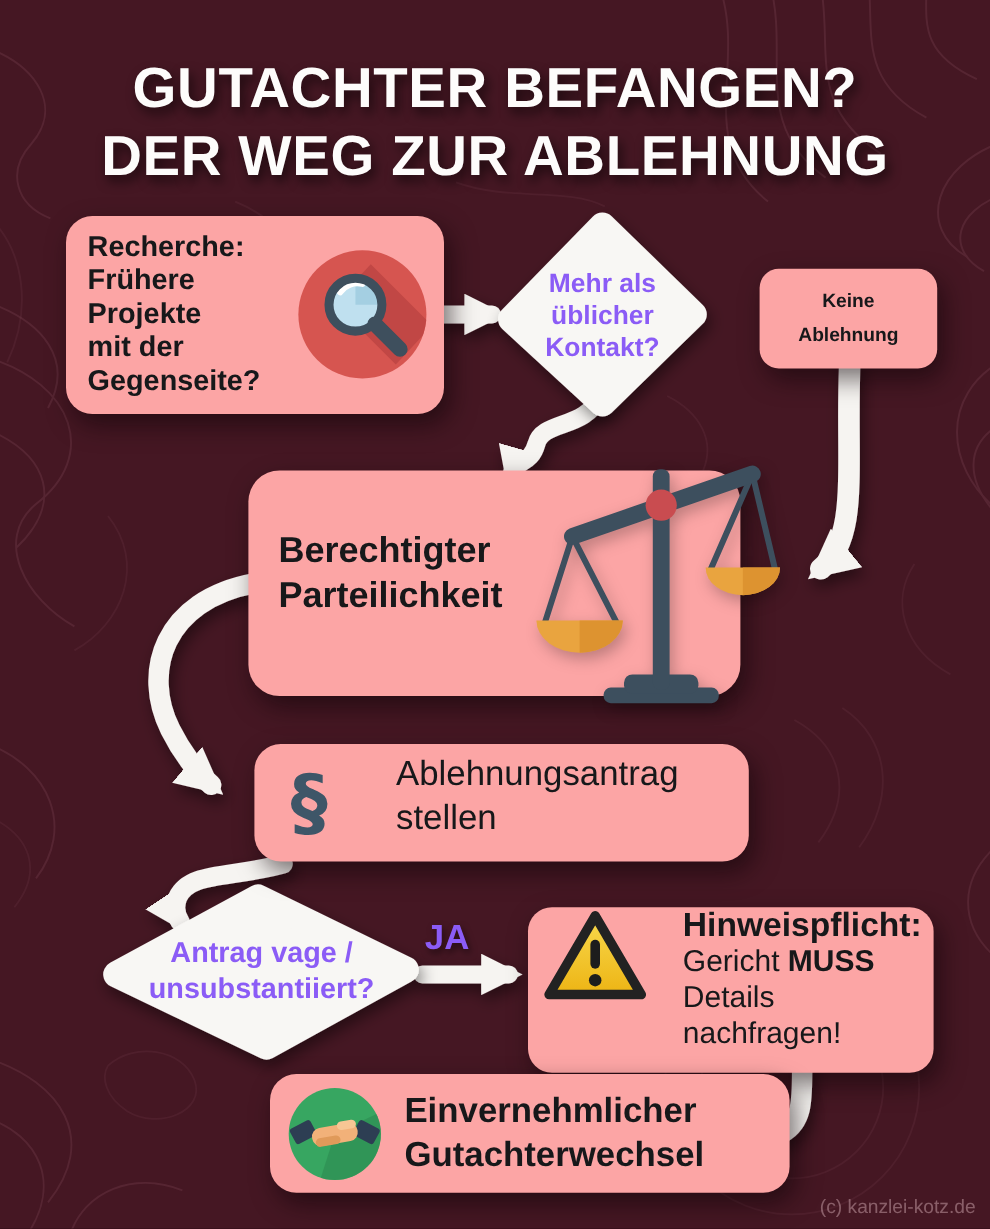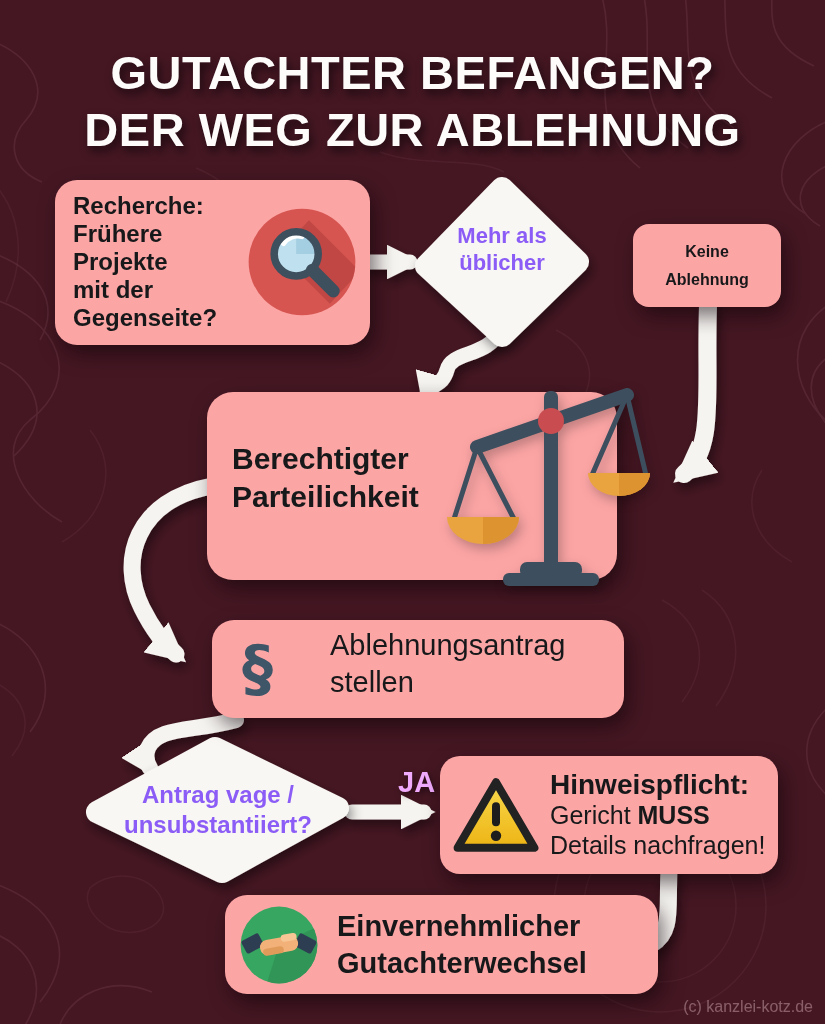--- a/index.html
+++ b/index.html
@@ -31,23 +31,23 @@
          font-size:16px;font-weight:700;line-height:28px;}
   .anschein{left:207px;top:392px;width:410px;height:188px;border-radius:26px;}
   .anschein .txt{position:absolute;left:25px;top:48px;font-size:30px;font-weight:800;line-height:38px;}
   .scales{position:absolute;left:425px;top:383px;width:230px;height:205px;z-index:3;
           filter:drop-shadow(3px 5px 6px rgba(0,0,0,.25));}
   .antrag{left:212px;top:620px;width:412px;height:98px;}
   .antrag .para{position:absolute;left:30px;top:8px;font-size:62px;line-height:82px;font-weight:700;
                 color:#3e5668;font-family:"DejaVu Sans",sans-serif;}
   .antrag .txt{position:absolute;left:118px;top:7px;font-size:29px;font-weight:400;line-height:37px;}
   .d2{left:98px;top:780px;width:240px;font-size:24px;line-height:30px;}
-  .ja{position:absolute;left:354px;top:766px;z-index:2;color:#f0abfc;font-size:29px;font-weight:800;
-      text-shadow:2px 3px 6px rgba(0,0,0,.5);margin-left:44px;}
-  .hinweis{left:440px;top:756px;width:338px;height:118px;border-radius:20px;display:flex;align-items:center;}
+  .ja{position:absolute;left:354px;top:766px;z-index:2;color:#8b5cf6;font-size:29px;font-weight:800;
+      text-shadow:2px 3px 6px rgba(0,0,0,.5);}
+  .hinweis{left:440px;top:756px;width:338px;height:138px;border-radius:20px;display:flex;gap:19px;}
   .hinweis .icon{width:88px;height:80px;margin-left:12px;flex:none;}
   .hinweis .txt{margin-left:10px;font-size:25px;line-height:30px;}
   .hinweis .txt .l1{font-size:28px;font-weight:800;}
   .hinweis b{font-weight:800;}
   .wechsel{left:225px;top:895px;width:433px;height:99px;display:flex;align-items:center;}
   .wechsel .icon{width:80px;height:80px;margin-left:14px;flex:none;}
   .wechsel .txt{margin-left:18px;font-size:29px;font-weight:800;line-height:37px;}
   .watermark{position:absolute;right:12px;bottom:8px;z-index:2;font-size:16px;
              color:rgba(231,193,199,.42);}
 </style>
@@ -149,20 +149,21 @@
       <path d="M45,24 A19,19 0 0 1 64,43 L45,43 Z" fill="#a4cfe2"></path>
       <path d="M34,34 A15,15 0 0 1 50,28" stroke="#ffffff" stroke-width="4.5" stroke-linecap="round" fill="none"></path>
       <circle cx="45" cy="43" r="19" fill="none" stroke="#3e4f5d" stroke-width="6.5"></circle>
       <line x1="59" y1="57" x2="77" y2="75" stroke="#3e4f5d" stroke-width="11" stroke-linecap="round"></line>
     </svg>
   </div>
 
   <div class="dtext d1">
     <div>Mehr als</div>
     <div>üblicher</div>
+    <div>Kontakt?</div>
   </div>
 
   <div class="box keine">
     <div>Keine</div>
     <div>Ablehnung</div>
   </div>
 
   <div class="box anschein">
     <div class="txt">
       <div>Berechtigter</div>

